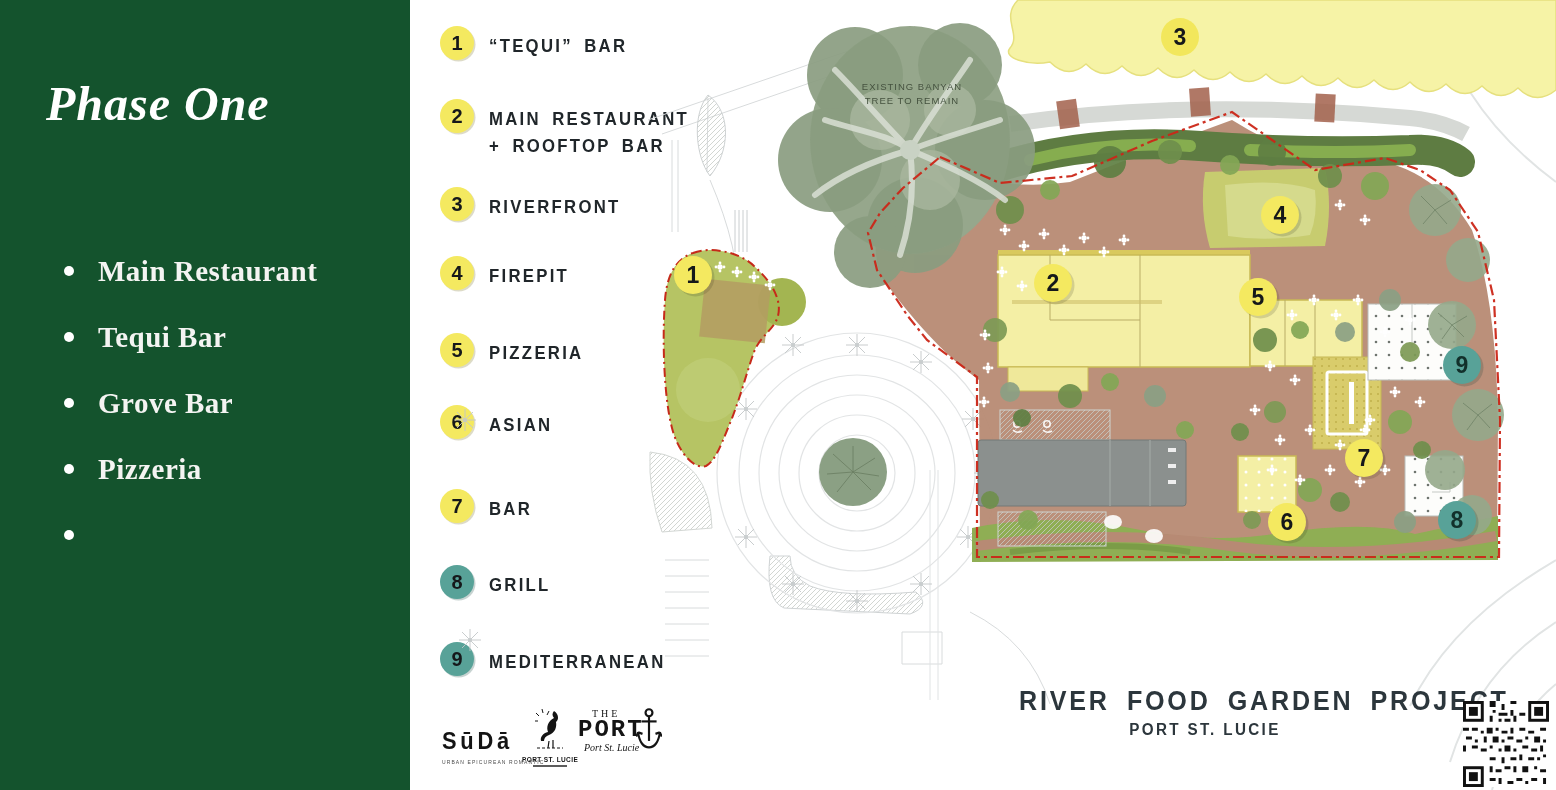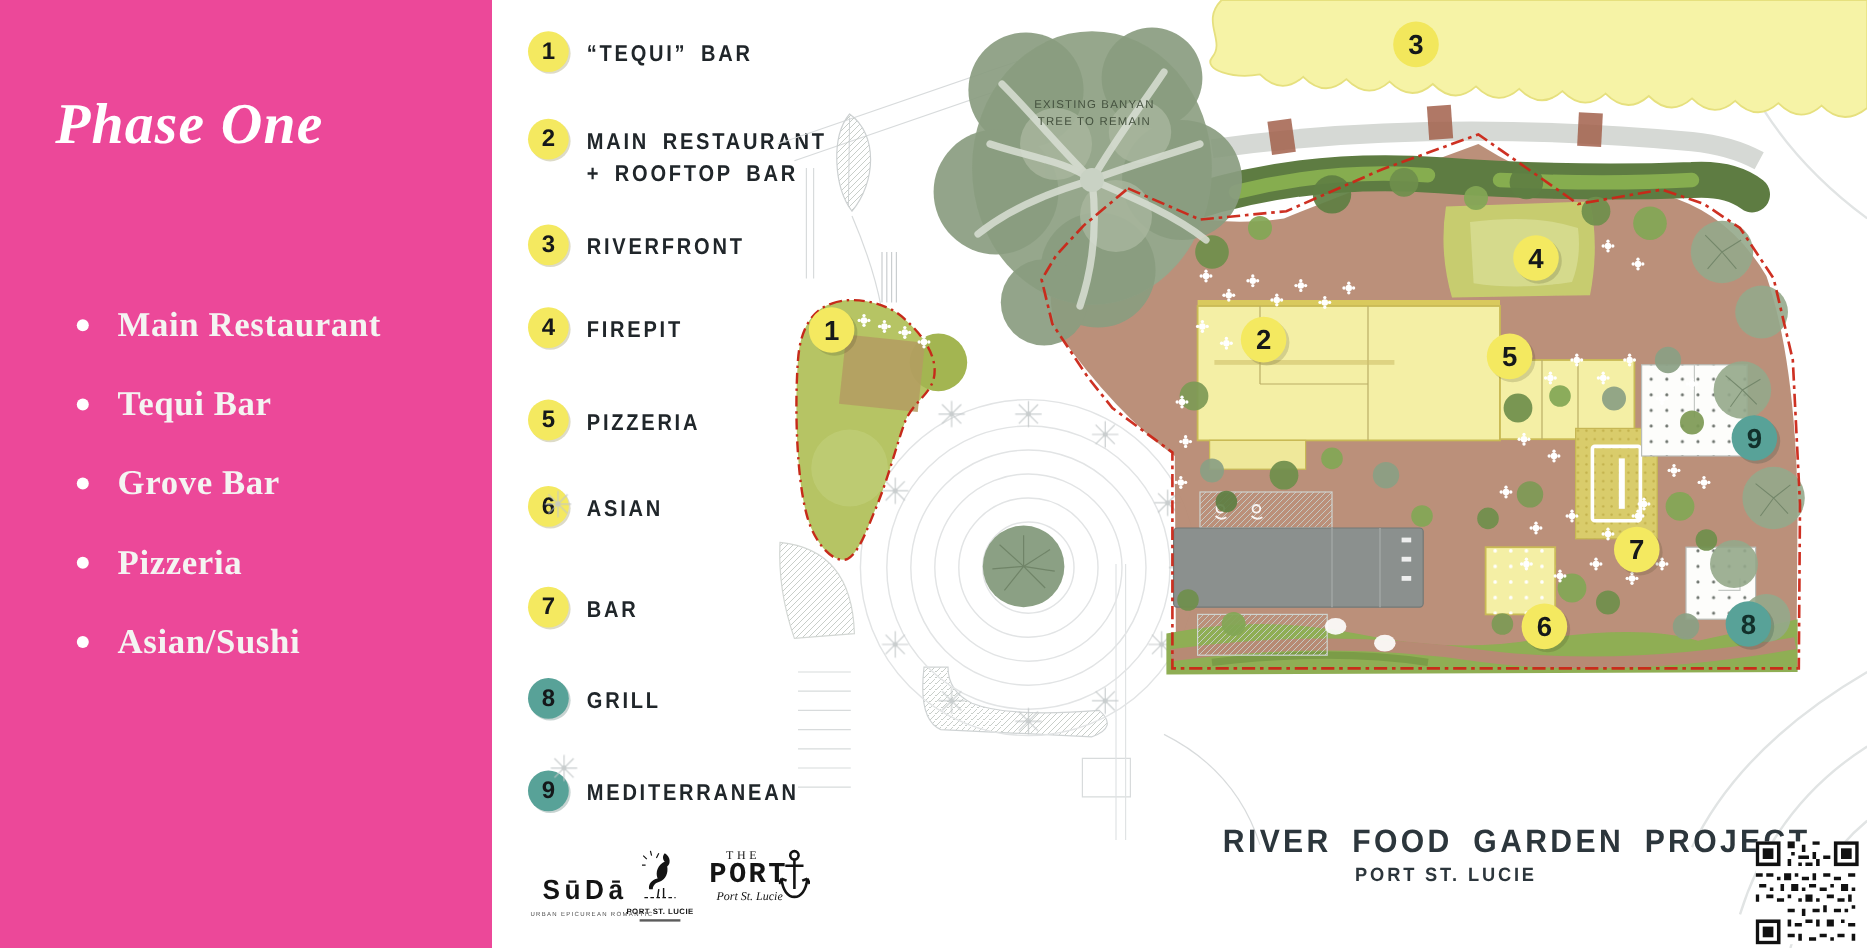--- a/index.html
+++ b/index.html
@@ -1,20 +1,20 @@
 <!DOCTYPE html>
 <html><head>
 <meta charset="utf-8">
 <style>
   html,body{margin:0;padding:0;}
   body{width:1556px;height:790px;position:relative;overflow:hidden;background:#ffffff;
        font-family:"Liberation Sans",sans-serif;}
 
   
-  .sidebar{position:absolute;left:0;top:0;width:410px;height:790px;background:#ec4899;}
+  .sidebar{position:absolute;left:0;top:0;width:410px;height:790px;background:#14532d;}
   .phase-title{position:absolute;left:46px;top:76px;color:#ffffff;
      font-family:"Liberation Serif",serif;font-style:italic;font-weight:700;
      font-size:48px;letter-spacing:1px;}
   .bullets{position:absolute;left:64px;top:238px;}
   .bullet-row{display:flex;align-items:center;height:66px;color:#f4f4f2;
      font-family:"Liberation Serif",serif;font-weight:700;font-size:29px;letter-spacing:.5px;}
   .dot{width:10px;height:10px;border-radius:50%;background:#ffffff;margin-right:24px;flex:0 0 auto;}
 
   
   .legend{position:absolute;left:430px;top:0;width:280px;height:700px;}
@@ -33,27 +33,27 @@
 
   
   .proj-title{position:absolute;left:1005px;top:686px;width:400px;text-align:center;color:#2c363c;}
   .proj-title .t1{font-size:27px;font-weight:700;letter-spacing:3px;word-spacing:8px;
      transform:scaleX(.93);transform-origin:center top;white-space:nowrap;}
   .proj-title .t2{font-size:16px;font-weight:700;letter-spacing:2.5px;margin-top:4px;
      transform:scaleX(.95);transform-origin:center top;}
 
   
   .logos{position:absolute;left:438px;top:700px;width:230px;height:88px;}
-  .suda{position:absolute;left:4px;top:28px;width:96px;text-align:center;color:#141414;}
+  .suda{position:absolute;left:4px;top:28px;width:96px;text-align:left;color:#141414;}
   .suda-name{font-size:23px;font-weight:700;letter-spacing:4px;transform:scaleX(.95);transform-origin:left top;white-space:nowrap;}
   .suda-tag{font-size:5px;letter-spacing:1.1px;color:#4a4a4a;margin-top:4px;white-space:nowrap;}
   .psl{position:absolute;left:84px;top:8px;width:56px;text-align:center;color:#141414;}
   .psl-name{font-size:6.5px;font-weight:700;letter-spacing:.4px;margin-top:2px;white-space:nowrap;}
   .psl-rule{width:34px;height:2px;background:#5c5c5c;margin:2px auto 0;}
-  .theport{position:absolute;left:153px;top:8px;width:86px;color:#141414;}
+  .theport{position:absolute;left:140px;top:8px;width:86px;color:#141414;}
   .tp-the{font-family:"Liberation Serif",serif;font-size:10px;letter-spacing:3px;margin-left:14px;}
   .tp-port{font-family:Liberation Mono, monospace;font-size:24px;font-weight:700;letter-spacing:2px;line-height:22px;}
   .tp-script{font-family:"Liberation Serif",serif;font-style:italic;font-size:10px;margin-top:1px;margin-left:6px;}
   .tp-anchor{position:absolute;right:2px;top:-2px;}
 
   
   .qr{position:absolute;left:1463px;top:701px;width:86px;height:86px;}
 </style>
 </head>
 <body>
@@ -72,21 +72,20 @@
     <div class="bullet-row">
         <span class="dot"></span>
         <span>Grove Bar</span>
       </div>
     <div class="bullet-row">
         <span class="dot"></span>
         <span>Pizzeria</span>
       </div>
     <div class="bullet-row">
         <span class="dot"></span>
-        <span>Asian/Sushi</span>
       </div>
   </div>
 </div>
 
 <div class="legend">
   <div class="lg-row" style="top:26px">
       <span class="lg-circle yellow">1</span>
       <span class="lg-label">“TEQUI” BAR</span>
     </div>
   <div class="lg-row" style="top:99px">

